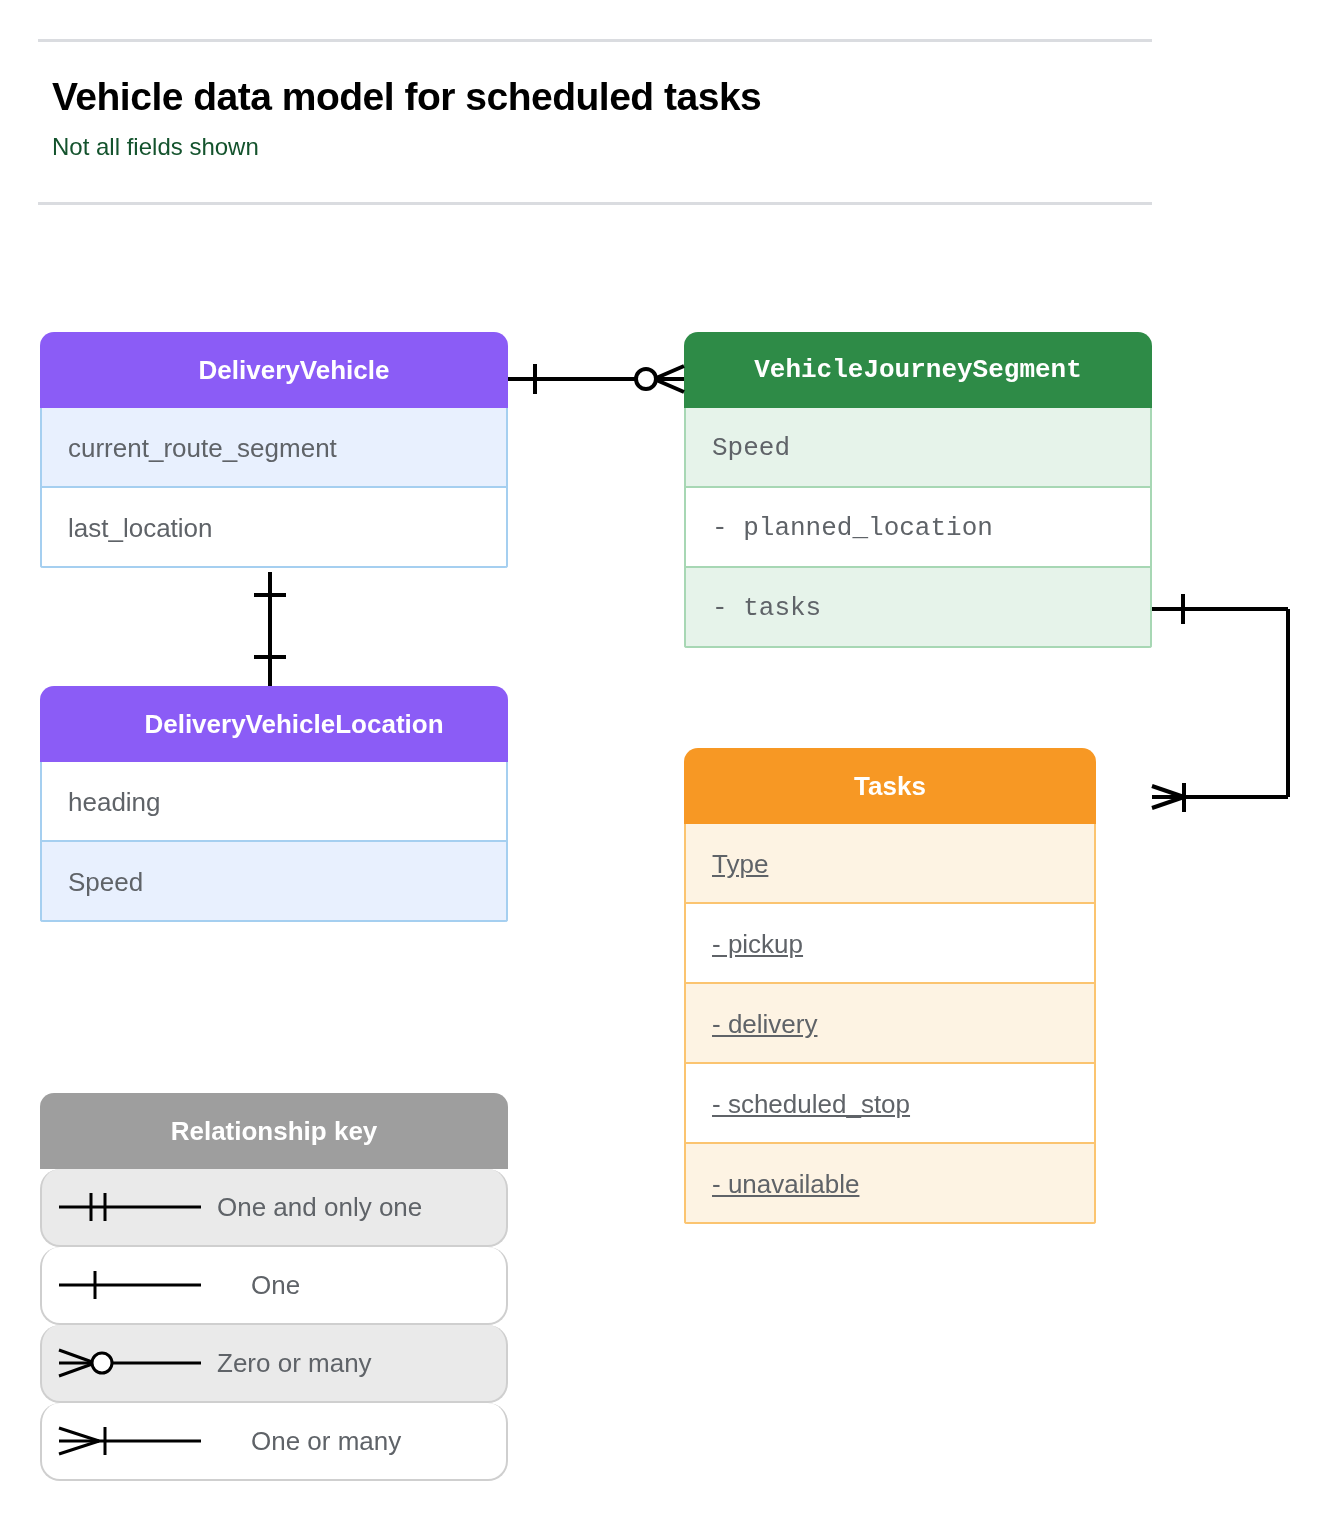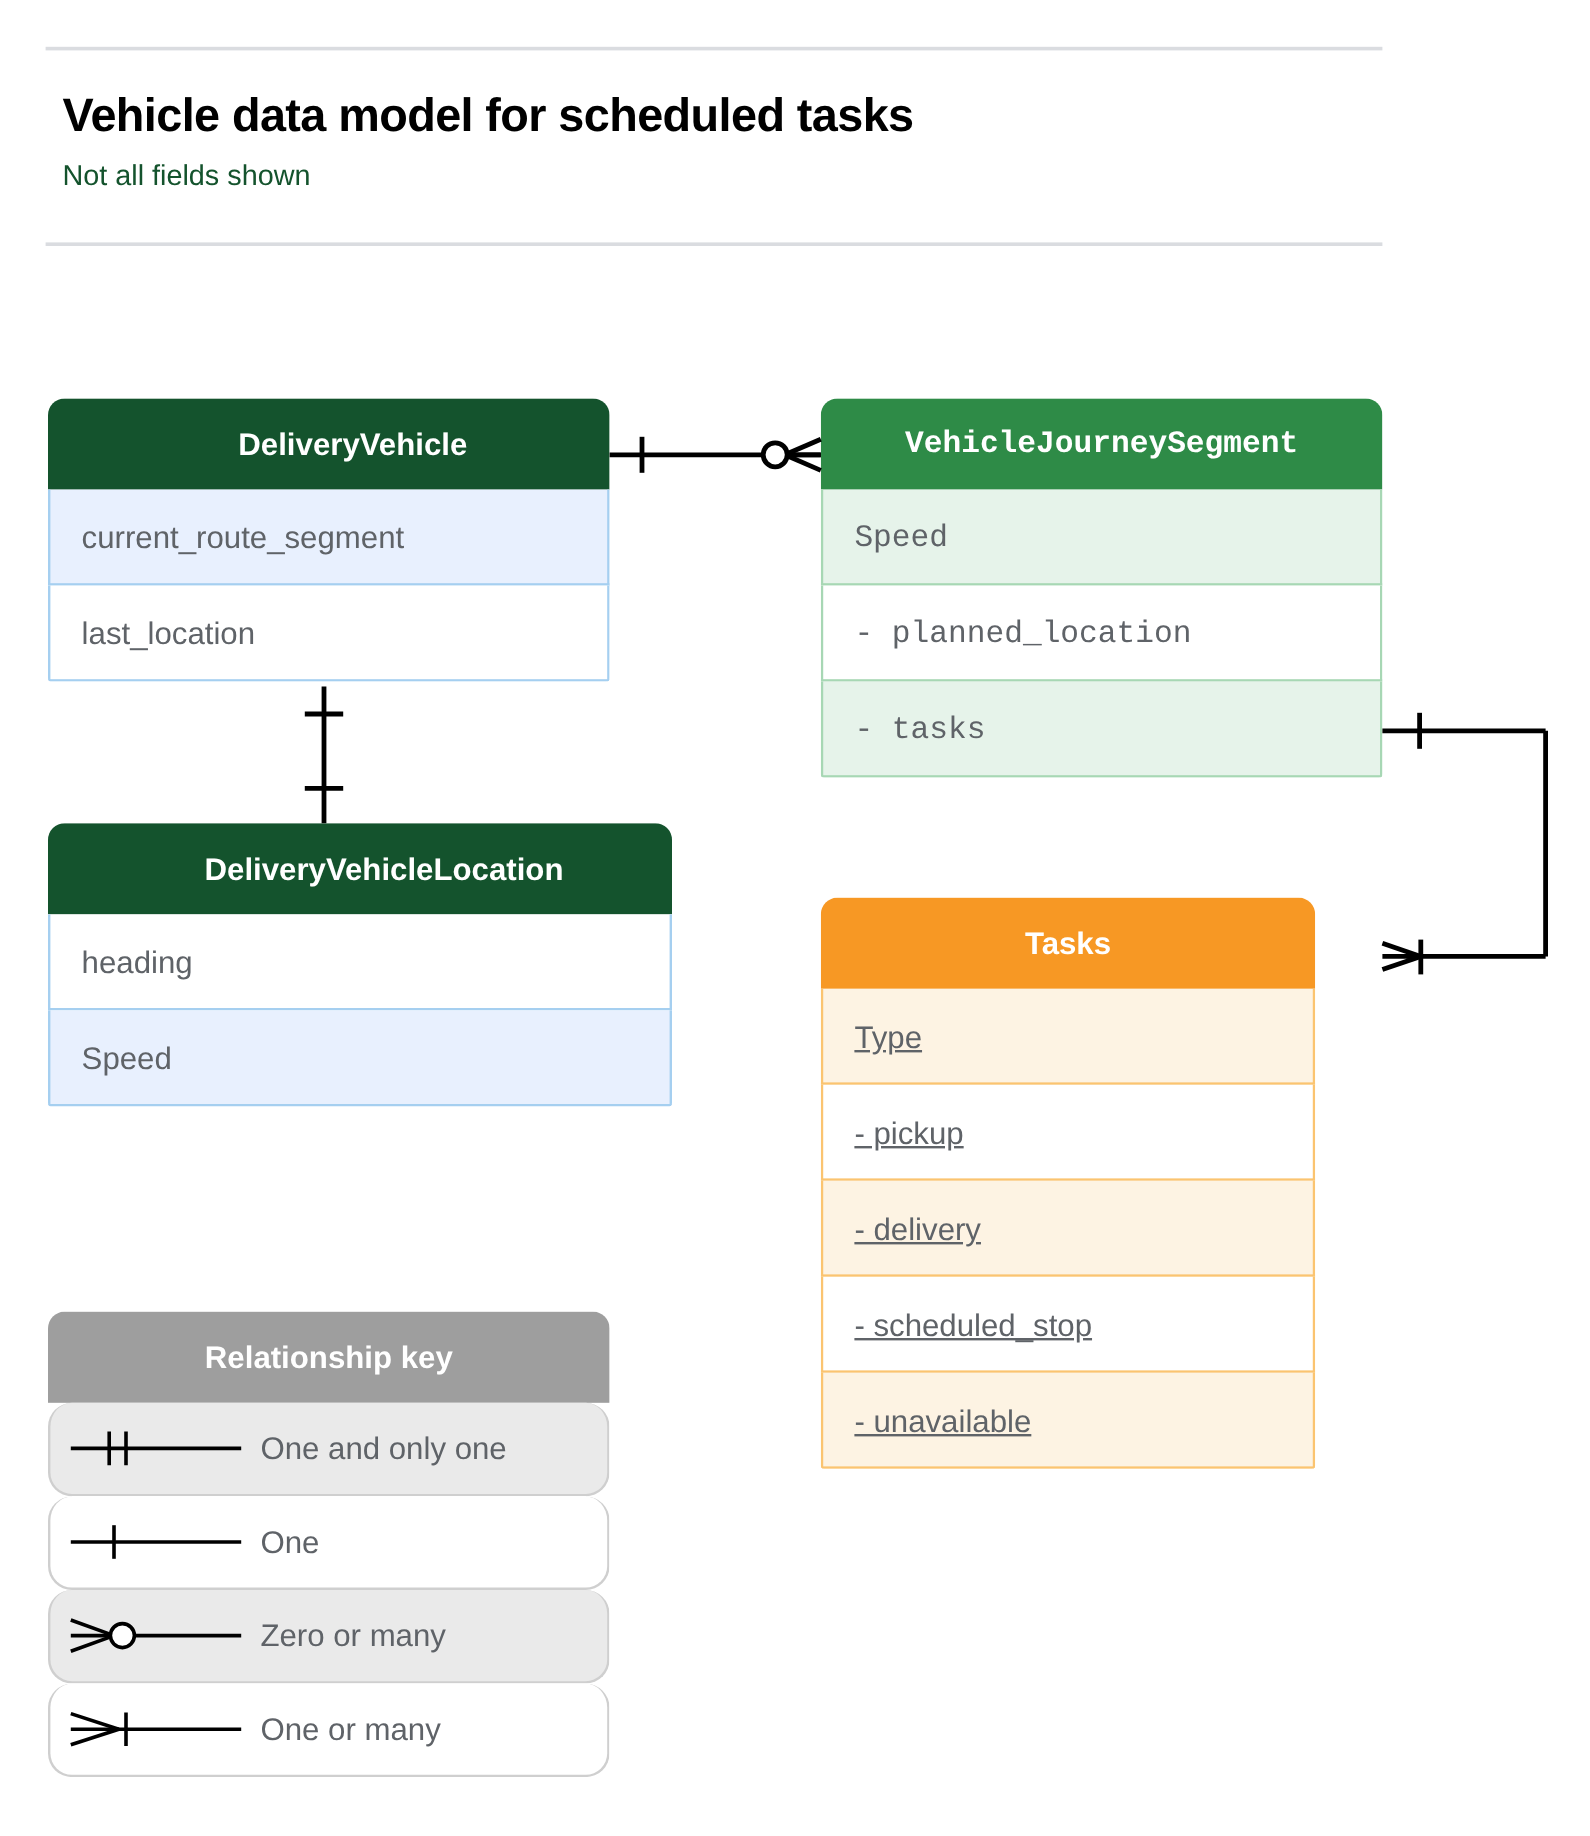--- a/index.html
+++ b/index.html
@@ -47,21 +47,21 @@
     padding-left: 26px;
     font-size: 26px; color: #5f6368;
     white-space: nowrap;
     border-bottom: 2px solid;
     border-left: 2px solid;
     border-right: 2px solid;
   }
   .row.last { border-bottom-width: 2px; }
 
   
-  .blue .entity-header { background: #14532d; padding-left: 40px; }
+  .blue .entity-header { background: #8b5cf6; padding-left: 40px; }
   .blue .row { border-color: #a5cff0; }
   .blue .row.alt { background: #e8f0fe; }
   .blue .row.plain { background: #ffffff; }
 
   
   .green .entity-header { background: #2e8b47; }
   .green .row { border-color: #a7d7b4; }
   .green .row.alt { background: #e6f3ea; }
   .green .row.plain { background: #ffffff; }
 
@@ -70,35 +70,35 @@
   .orange .row { border-color: #fbc470; text-decoration: underline; }
   .orange .row.alt { background: #fdf3e3; }
   .orange .row.plain { background: #ffffff; }
 
   
   .grey .entity-header { background: #9e9e9e; }
 
   
   #entity-delivery-vehicle { left: 40px; top: 332px; width: 468px; }
   #entity-journey-segment  { left: 684px; top: 332px; width: 468px; font-family: Liberation Mono, monospace; }
-  #entity-vehicle-location { left: 40px; top: 686px; width: 520px; }
+  #entity-vehicle-location { left: 40px; top: 686px; width: 468px; }
   #entity-tasks            { left: 684px; top: 748px; width: 412px; }
   #legend-box              { left: 40px; top: 1093px; width: 468px; }
 
   
   .legend-row {
     display: flex; align-items: center;
     height: 78px;
     border-bottom: 2px solid #cfcfcf;
     border-left: 2px solid #cfcfcf;
     border-right: 2px solid #cfcfcf;
     border-radius: 20px;
   }
   .legend-row.alt { background: #eaeaea; }
-  .legend-row.plain { background: #ffffff; }
+  .legend-row.plain { background: #ffffff; gap: 34px; }
   .legend-symbol {
     width: 175px; flex: none;
     display: flex; align-items: center; justify-content: center;
   }
   .legend-label {
     font-size: 26px; color: #5f6368; white-space: nowrap;
   }
 
   
   #connectors {

